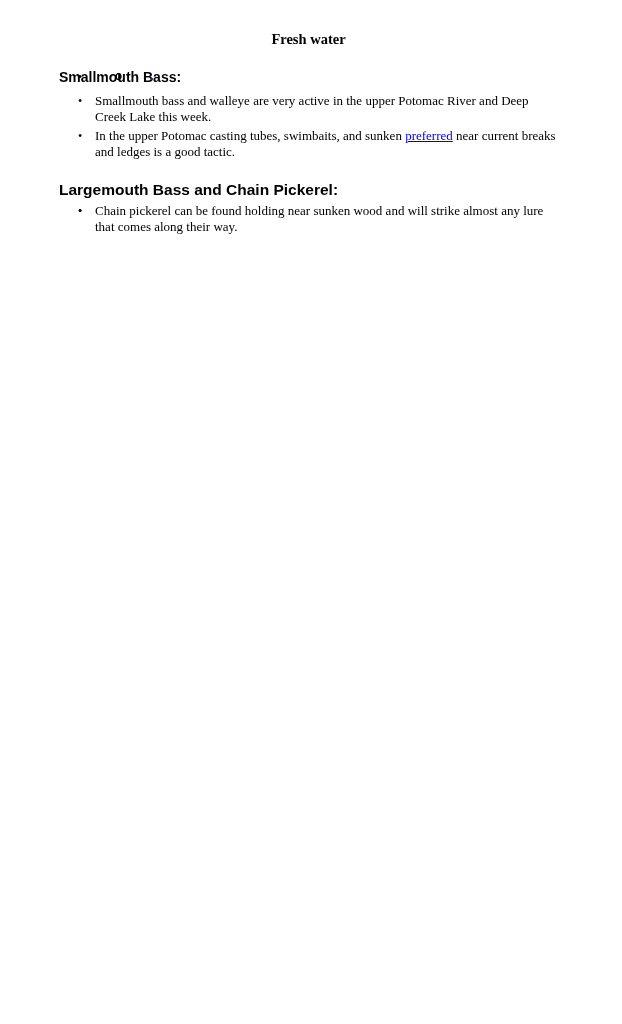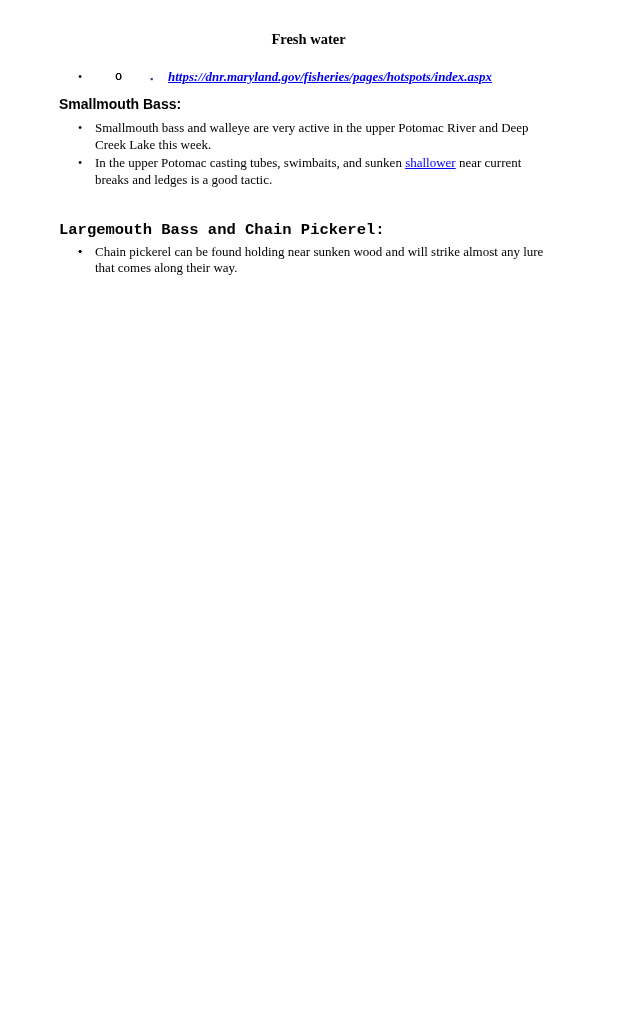--- a/index.html
+++ b/index.html
@@ -39,25 +39,25 @@
   }
   .h-sans {
     font-family: "Liberation Sans", sans-serif;
     font-weight: 700;
     font-size: 14px;
     line-height: 16px;
     margin-top: 11px;
     margin-bottom: 8px;
   }
   .h-serif {
-    font-family: Liberation Mono, monospace;
+    font-family: Liberation Sans, sans-serif;
     font-weight: 700;
     font-size: 15.5px;
     line-height: 19px;
-    margin-top: 33px;
+    margin-top: 19px;
     margin-bottom: 4px;
   }
   .sec .li + .li { margin-top: 2.5px; }
 </style>
 </head>
 <body>
 
 <div class="doc">
 
   <div class="title">Fresh water</div>
@@ -67,33 +67,32 @@
       <span class="marker">•</span>
     </div>
     <div class="li l2">
       <span class="marker">o</span>
     </div>
     <div class="li l2">
       <span class="marker">o</span>
     </div>
     <div class="li l3">
       <span class="marker">▪</span>
-      <a class="link bi">https://dnr.maryland.gov/fisheries/pages/hotspots/index.aspx</a>
     </div>
   </div>
 
   <div class="h-sans">Smallmouth Bass:</div>
   <div class="sec">
     <div class="li l1">
       <span class="marker">•</span>
       <span>Smallmouth bass and walleye are very active in the upper Potomac River and Deep Creek Lake this week.</span>
     </div>
     <div class="li l1">
       <span class="marker">•</span>
-      <span><span>In the upper Potomac casting tubes, swimbaits, and sunken </span><a class="link">shallower</a><span> near current breaks and ledges is a good tactic.</span></span>
+      <span><span>In the upper Potomac casting tubes, swimbaits, and sunken </span><a class="link">preferred</a><span> near current breaks and ledges is a good tactic.</span></span>
     </div>
   </div>
 
   <div class="h-serif">Largemouth Bass and Chain Pickerel:</div>
   <div class="sec">
     <div class="li l1">
       <span class="marker">•</span>
     </div>
     <div class="li l1">
       <span class="marker">•</span>

